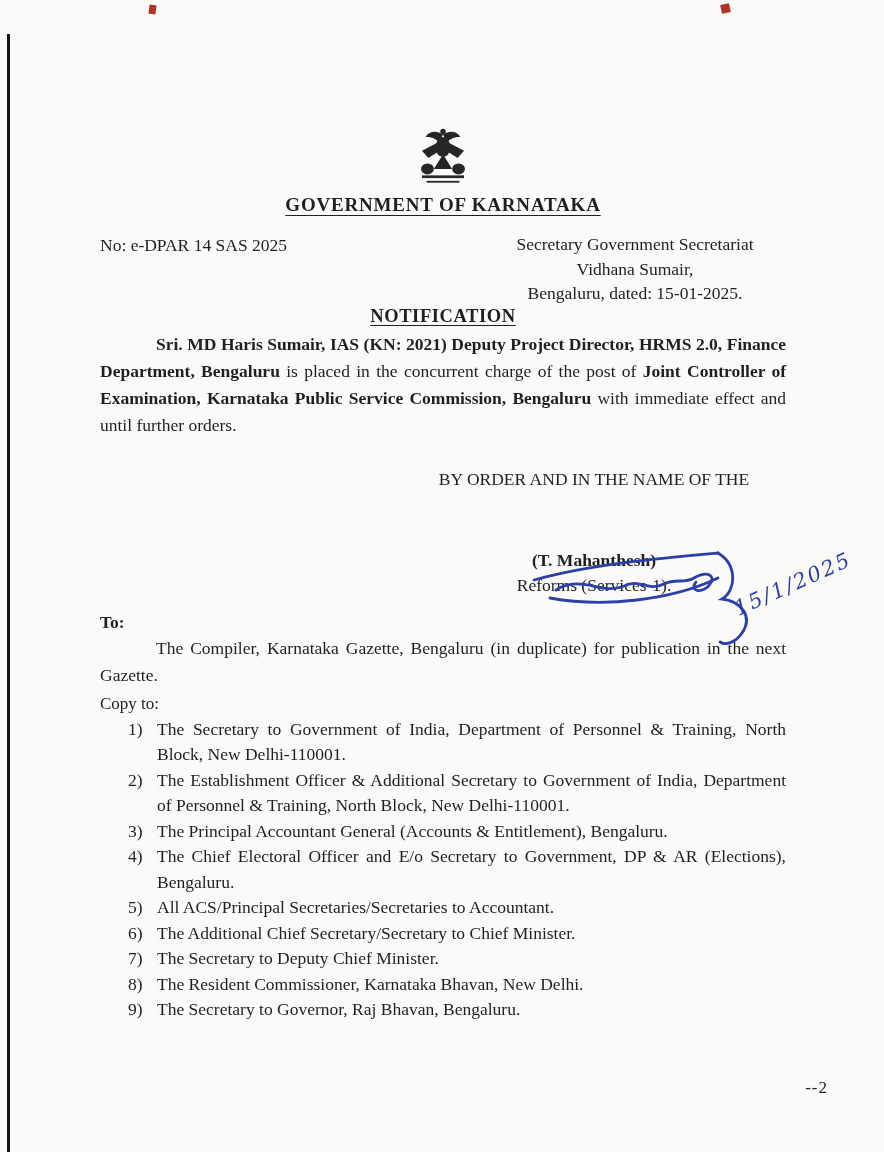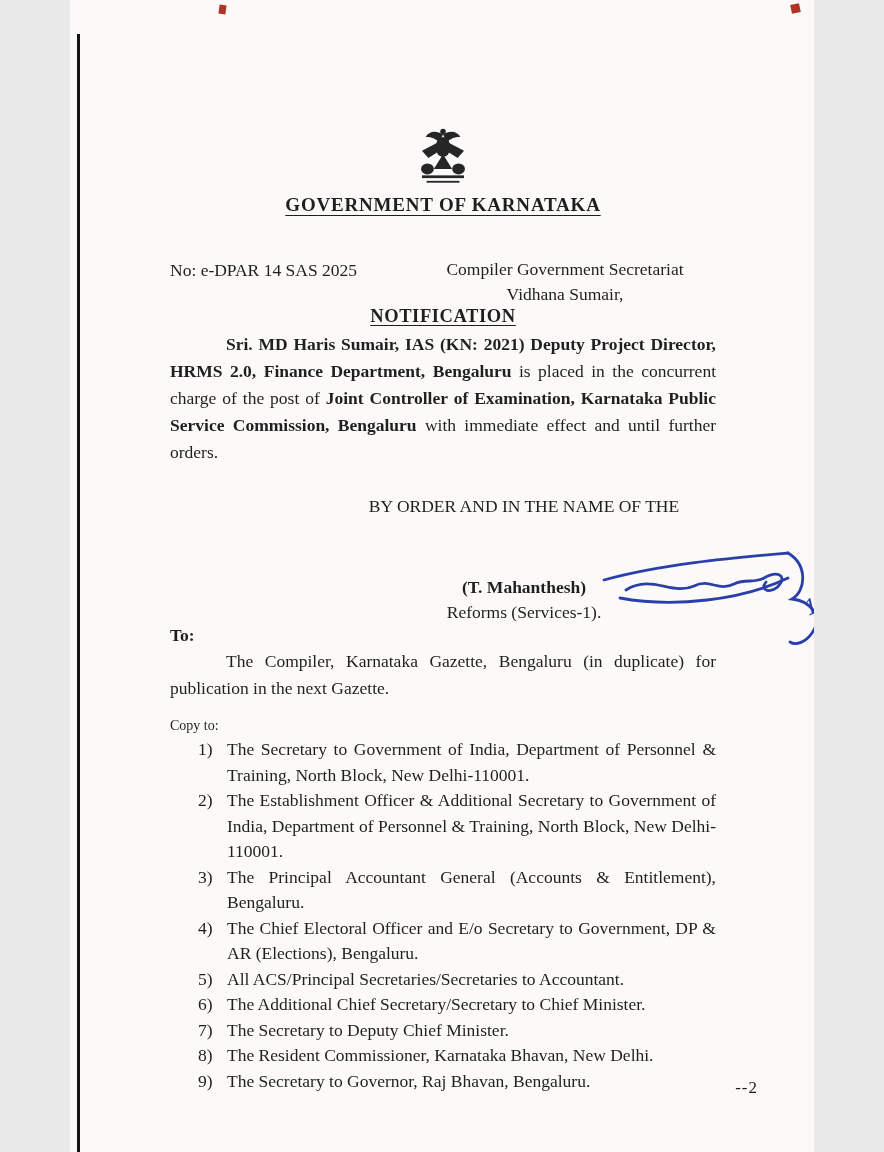--- a/index.html
+++ b/index.html
@@ -1,57 +1,57 @@
 <!DOCTYPE html>
 <html><head>
 <meta charset="utf-8">
 <style>
   * { margin:0; padding:0; box-sizing:border-box; }
   html,body { background:#e9e9e9; }
   body { font-family:"Liberation Serif", serif; }
   .page {
-    position:relative; width:744px; height:1152px; margin:0 auto;
+    position:relative; width:884px; height:1152px; margin:0 auto;
     background:#fbfaf8; color:#1f1f1f; overflow:hidden;
   }
   .content { padding:0 98px 0 100px; }
 
   
   .scan-line-left { position:absolute; left:7px; top:34px; width:3px; height:1118px; background:#151515; }
   .scan-mark { position:absolute; background:#b03327; }
   .scan-mark.m1 { left:149px; top:5px; width:7px; height:9px; transform:rotate(8deg); }
   .scan-mark.m2 { left:721px; top:4px; width:9px; height:9px; transform:rotate(-12deg); }
 
   .emblem { display:block; width:56px; height:64px; margin:126px auto 4px; }
 
   .gov-title {
     text-align:center; font-weight:700; font-size:19px; letter-spacing:0.8px;
     text-decoration:underline; text-underline-offset:4px;
   }
 
-  .ref-row { display:flex; justify-content:space-between; align-items:flex-start; margin-top:41px; }
+  .ref-row { display:flex; justify-content:space-between; align-items:flex-start; margin-top:16px; }
   .ref-no { font-size:17.5px; padding-top:3px; }
   .secretariat { width:302px; text-align:center; font-size:17.5px; line-height:1.4; }
 
   .notification-heading {
     text-align:center; font-weight:700; font-size:18.5px; letter-spacing:0.6px;
     text-decoration:underline; text-underline-offset:3px; margin-top:0;
   }
 
   .body-para { margin-top:4px; font-size:17.5px; line-height:27px; text-align:justify; text-indent:56px; }
   .body-para .b { font-weight:700; }
 
-  .order-block { width:392px; margin:28px -4px 0 auto; text-align:center; font-size:17.5px; line-height:25px; }
+  .order-block { width:392px; margin:28px -4px 14px auto; text-align:center; font-size:17.5px; line-height:25px; }
   .sig-space { height:56px; }
   .signatory-name { font-weight:700; }
 
   .addressee { }
   .addressee-label { font-weight:700; font-size:17.5px; }
   .addressee-text { font-size:17.5px; line-height:27px; text-align:justify; text-indent:56px; margin-top:2px; }
 
-  .copy-label { margin-top:16px; font-size:14px; }
+  .copy-label { margin-top:5px; font-size:17px; }
   .copy-list { margin-top:3px; padding-left:28px; }
   .copy-item { display:flex; font-size:17.5px; line-height:25.5px; }
   .copy-item .num { flex:0 0 27px; }
   .copy-item .txt { flex:1; text-align:justify; padding-left:2px; }
 
   .page-number { position:absolute; right:56px; top:1078px; font-size:17px; letter-spacing:1px; }
 
   
   .signature-wrap { position:absolute; left:512px; top:536px; width:344px; height:130px; pointer-events:none; }
   .signature-svg { position:absolute; left:0; top:0; }
@@ -86,22 +86,23 @@
         <rect x="7" y="54" width="46" height="3"></rect>
         <rect x="12" y="60" width="36" height="2"></rect>
       </g>
     </svg>
 
     <div class="gov-title">GOVERNMENT OF KARNATAKA</div>
 
     <div class="ref-row">
       <div class="ref-no">No: e-DPAR 14 SAS 2025</div>
       <div class="secretariat">
-        <div>Compiler Government Secretariat</div>
+        <div>Secretary Government Secretariat</div>
         <div>Vidhana Sumair,</div>
+        <div>Bengaluru, dated: 15-01-2025.</div>
       </div>
     </div>
 
     <div class="notification-heading">NOTIFICATION</div>
 
     <p class="body-para"><span class="b">Sri. MD Haris Sumair, IAS (KN: 2021) Deputy Project Director, HRMS 2.0, Finance Department, Bengaluru</span><span> is placed in the concurrent charge of the post of </span><span class="b">Joint Controller of Examination, Karnataka Public Service Commission, Bengaluru</span><span> with immediate effect and until further orders.</span></p>
 
     <div class="order-block">
       <div>BY ORDER AND IN THE NAME OF THE</div>
       <div class="sig-space"></div>

